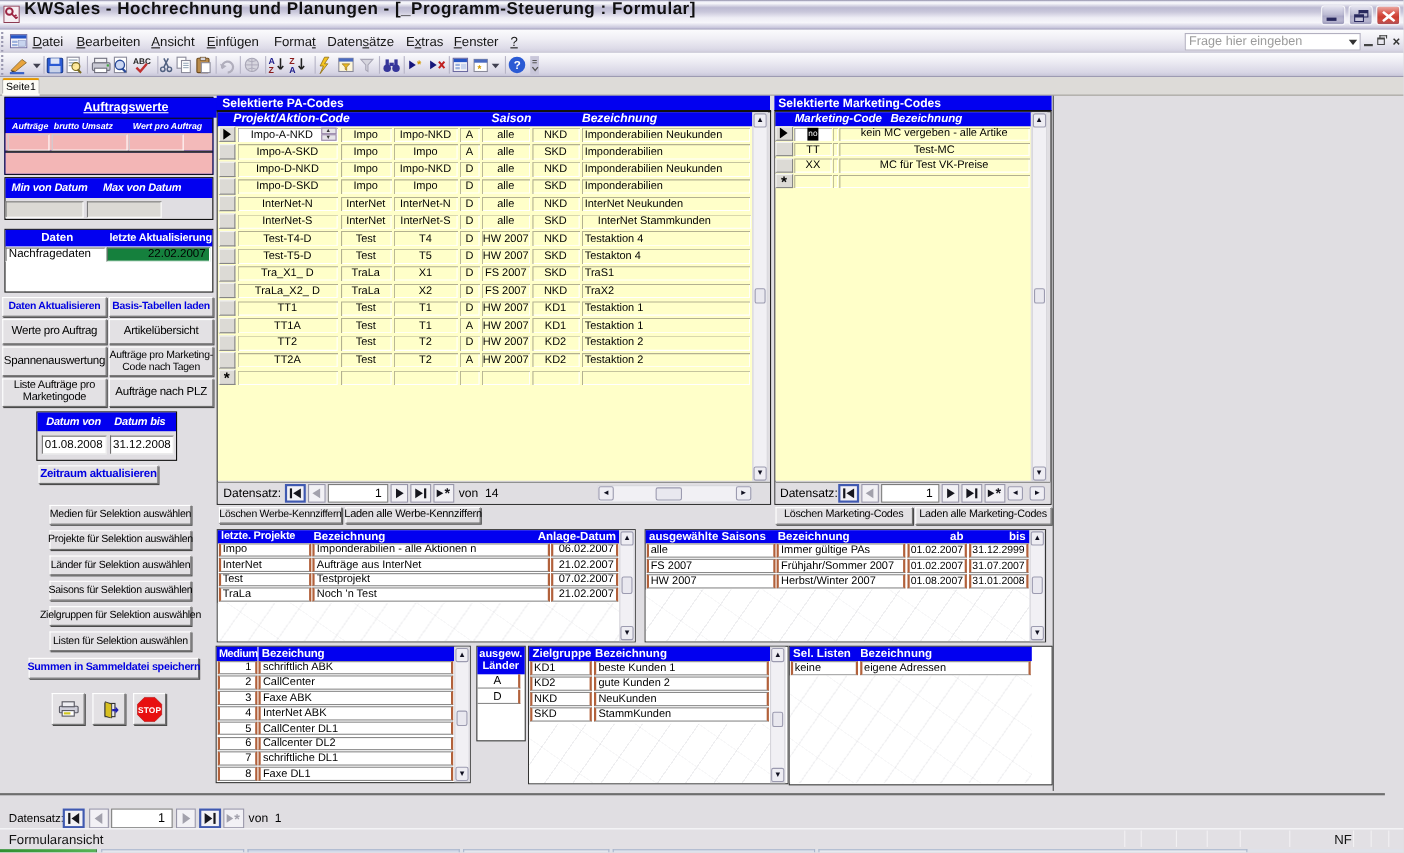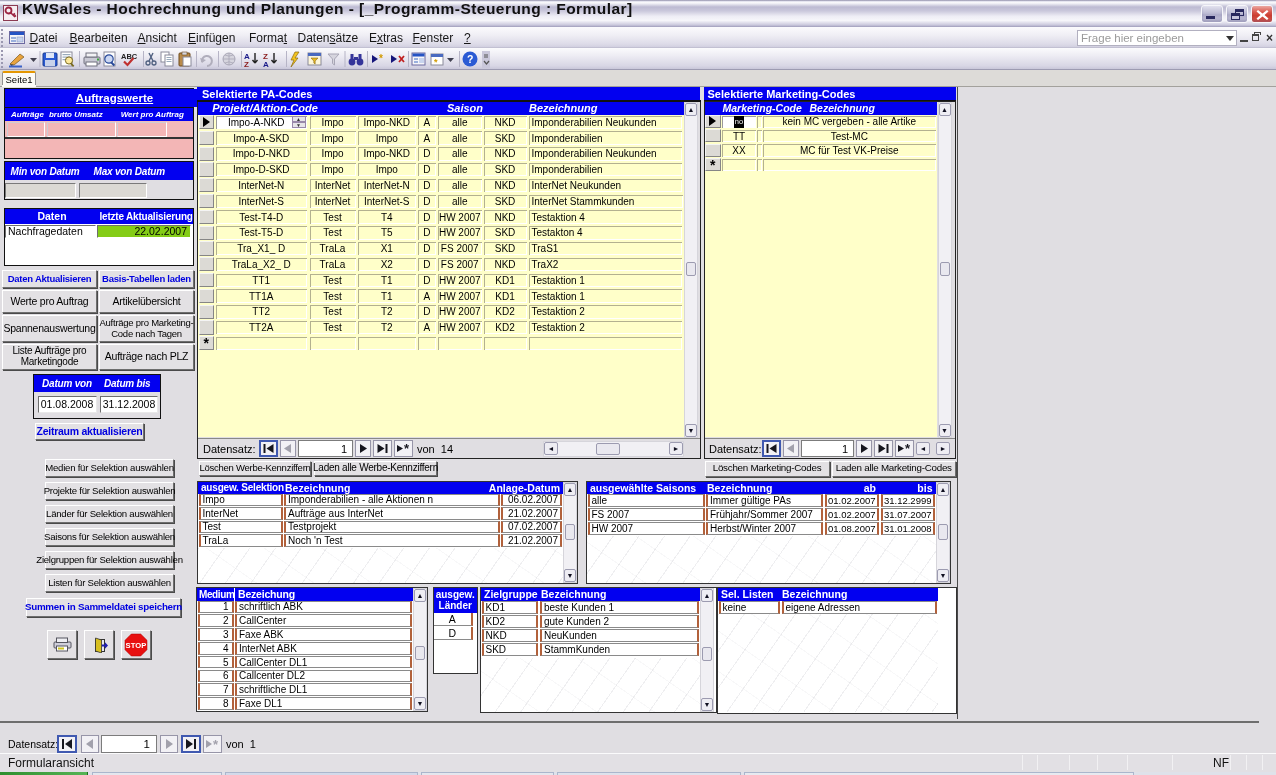--- a/index.html
+++ b/index.html
@@ -182,21 +182,21 @@
     <span style="margin-left:14px;">Max von Datum</span>
   </div>
 <div class="ab" style="left:5px;top:183px;width:71px;height:15px;background:#dbd9d4;border-top:1px solid #7a7a7a;border-left:1px solid #7a7a7a;border-bottom:1px solid #fff;border-right:1px solid #fff;"></div>
 <div class="ab" style="left:79px;top:183px;width:68px;height:15px;background:#dbd9d4;border-top:1px solid #7a7a7a;border-left:1px solid #7a7a7a;border-bottom:1px solid #fff;border-right:1px solid #fff;"></div>
 <div class="ab" style="left:3.5px;top:207.5px;width:190px;height:58.5px;border:1px solid #111;background:#fff;"></div>
 <div class="ab blue wb cl" style="left:4.5px;top:208.5px;width:188px;height:15px;display:flex;font-size:11px;">
     <span style="width:95px;text-align:center;font-size:10.5px;">Daten</span>
     <span style="width:93px;text-align:center;white-space:nowrap;font-size:10px;letter-spacing:-0.2px;">letzte Aktualisierung</span>
   </div>
 <div class="ab cl" style="left:5px;top:224.5px;width:91px;height:13.5px;background:#fff;border:1px solid #6e6e6e;border-bottom-color:#fff;border-right-color:#fff;font-size:10.5px;padding-left:2px;">Nachfragedaten</div>
-<div class="ab cr" style="left:97px;top:224.5px;width:94px;height:13.5px;background:#84cc16;border:1px solid #6e6e6e;border-bottom-color:#fff;border-right-color:#fff;font-size:10.5px;padding-right:3px;">22.02.2007</div>
+<div class="ab cr" style="left:97px;top:224.5px;width:94px;height:13.5px;background:#15803d;border:1px solid #6e6e6e;border-bottom-color:#fff;border-right-color:#fff;font-size:10.5px;padding-right:3px;">22.02.2007</div>
 <div class="ab cc btn bluebtn" style="left:2px;top:270px;width:95px;height:18px;font-size:9.5px;line-height:1.08;padding:0 0px;">Daten Aktualisieren</div>
 <div class="ab cc btn bluebtn" style="left:99px;top:270px;width:95px;height:18px;font-size:9.5px;line-height:1.08;padding:0 0px;">Basis-Tabellen laden</div>
 <div class="ab cc btn" style="left:2px;top:290px;width:95px;height:23px;font-size:10.5px;line-height:1.08;padding:0 0px;">Werte pro Auftrag</div>
 <div class="ab cc btn" style="left:99px;top:290px;width:95px;height:23px;font-size:10.5px;line-height:1.08;padding:0 0px;">Artikelübersicht</div>
 <div class="ab cc btn" style="left:2px;top:315px;width:95px;height:27px;font-size:10.5px;line-height:1.08;padding:0 0px;">Spannenauswertung</div>
 <div class="ab cc btn" style="left:99px;top:315px;width:95px;height:27px;font-size:9.5px;line-height:1.08;padding:0 0px;">Aufträge pro Marketing-<br>Code nach Tagen</div>
 <div class="ab cc btn" style="left:2px;top:344px;width:95px;height:26px;font-size:10px;line-height:1.08;padding:0 0px;">Liste Aufträge pro<br>Marketingode</div>
 <div class="ab cc btn" style="left:99px;top:344px;width:95px;height:26px;font-size:10.5px;line-height:1.08;padding:0 0px;">Aufträge nach PLZ</div>
 <div class="ab" style="left:33px;top:374px;width:128px;height:44.5px;border:1px solid #111;background:#e0dee2;"></div>
 <div class="ab cl blue wb it" style="left:34px;top:375px;width:126px;height:17px;font-size:10px;letter-spacing:-0.2px;">
@@ -288,21 +288,21 @@
 <div class="ab cell cc" style="left:438px;top:178.7px;width:43.5px;height:13.5px;">alle</div>
 <div class="ab cell cc" style="left:483.5px;top:178.7px;width:43px;height:13.5px;">NKD</div>
 <div class="ab cell cl" style="left:528.5px;top:178.7px;width:153px;height:13.5px;padding-left:3px;">InterNet Neukunden</div>
 <div class="ab cc sel" style="left:198.5px;top:194.0px;width:15.5px;height:14.3px;"></div>
 <div class="ab cell cc" style="left:216px;top:194.5px;width:90.5px;height:13.5px;">InterNet-S</div>
 <div class="ab cell cc" style="left:309.5px;top:194.5px;width:46px;height:13.5px;">InterNet</div>
 <div class="ab cell cc" style="left:358px;top:194.5px;width:57.5px;height:13.5px;">InterNet-S</div>
 <div class="ab cell cc" style="left:417.5px;top:194.5px;width:18.5px;height:13.5px;">D</div>
 <div class="ab cell cc" style="left:438px;top:194.5px;width:43.5px;height:13.5px;">alle</div>
 <div class="ab cell cc" style="left:483.5px;top:194.5px;width:43px;height:13.5px;">SKD</div>
-<div class="ab cell cl" style="left:528.5px;top:194.5px;width:154px;height:13.5px;padding-left:3px;">InterNet Stammkunden</div>
+<div class="ab cell cl" style="left:528.5px;top:194.5px;width:154px;height:13.5px;padding-left:15px;">InterNet Stammkunden</div>
 <div class="ab cc sel" style="left:198.5px;top:209.8px;width:15.5px;height:14.3px;"></div>
 <div class="ab cell cc" style="left:216px;top:210.3px;width:90.5px;height:13.5px;">Test-T4-D</div>
 <div class="ab cell cc" style="left:309.5px;top:210.3px;width:46px;height:13.5px;">Test</div>
 <div class="ab cell cc" style="left:358px;top:210.3px;width:57.5px;height:13.5px;">T4</div>
 <div class="ab cell cc" style="left:417.5px;top:210.3px;width:18.5px;height:13.5px;">D</div>
 <div class="ab cell cc" style="left:438px;top:210.3px;width:43.5px;height:13.5px;">HW 2007</div>
 <div class="ab cell cc" style="left:483.5px;top:210.3px;width:43px;height:13.5px;">NKD</div>
 <div class="ab cell cl" style="left:528.5px;top:210.3px;width:153px;height:13.5px;padding-left:3px;">Testaktion 4</div>
 <div class="ab cc sel" style="left:198.5px;top:225.60000000000002px;width:15.5px;height:14.3px;"></div>
 <div class="ab cell cc" style="left:216px;top:226.10000000000002px;width:90.5px;height:13.5px;">Test-T5-D</div>
@@ -478,21 +478,21 @@
       <path d="M1 3 L7 6.5 L1 10 Z" fill="#16161e"></path>
       <text x="8" y="11" font-size="13" font-weight="bold" fill="#16161e" font-family="Liberation Sans">*</text>
     </svg>
   </div>
 <div class="sbbtn cc" style="left:916px;top:441.5px;width:14px;height:13.5px;">◄</div>
 <div class="sbbtn cc" style="left:936px;top:441.5px;width:14px;height:13.5px;">►</div>
 <div class="ab cc btn" style="left:704.5px;top:461px;width:125px;height:15.5px;font-size:9.8px;line-height:1.08;padding:0 0px;">Löschen Marketing-Codes</div>
 <div class="ab cc btn" style="left:832px;top:461px;width:123.5px;height:15.5px;font-size:9.8px;line-height:1.08;padding:0 0px;">Laden alle Marketing-Codes</div>
 <div class="ab" style="left:197px;top:481px;width:380.5px;height:103px;border:1px solid #333;background:#fff;"></div>
 <div class="ab cl blue wb" style="left:198px;top:482px;width:365px;height:11.5px;font-size:11px;">
-    <span style="position:absolute;left:3px;font-size:10px;letter-spacing:-0.2px;">ausgew. Selektion</span>
+    <span style="position:absolute;left:3px;font-size:10px;letter-spacing:-0.2px;">letzte. Projekte</span>
     <span style="position:absolute;left:87px;font-size:10.5px;">Bezeichnung</span>
     <span style="position:absolute;right:3px;font-size:10.5px;">Anlage-Datum</span>
   </div>
 <div class="ab cl tcell" style="left:198.5px;top:493.5px;width:84px;height:12.5px;padding-left:2px;">Impo</div>
 <div class="ab cl tcell" style="left:284px;top:493.5px;width:215.5px;height:12.5px;padding-left:2px;">Imponderabilien - alle Aktionen n</div>
 <div class="ab cr tcell" style="left:501px;top:493.5px;width:61px;height:12.5px;padding-right:2px;">06.02.2007</div>
 <div class="ab cl tcell" style="left:198.5px;top:507.0px;width:84px;height:12.5px;padding-left:2px;">InterNet</div>
 <div class="ab cl tcell" style="left:284px;top:507.0px;width:215.5px;height:12.5px;padding-left:2px;">Aufträge aus InterNet</div>
 <div class="ab cr tcell" style="left:501px;top:507.0px;width:61px;height:12.5px;padding-right:2px;">21.02.2007</div>
 <div class="ab cl tcell" style="left:198.5px;top:520.5px;width:84px;height:12.5px;padding-left:2px;">Test</div>

